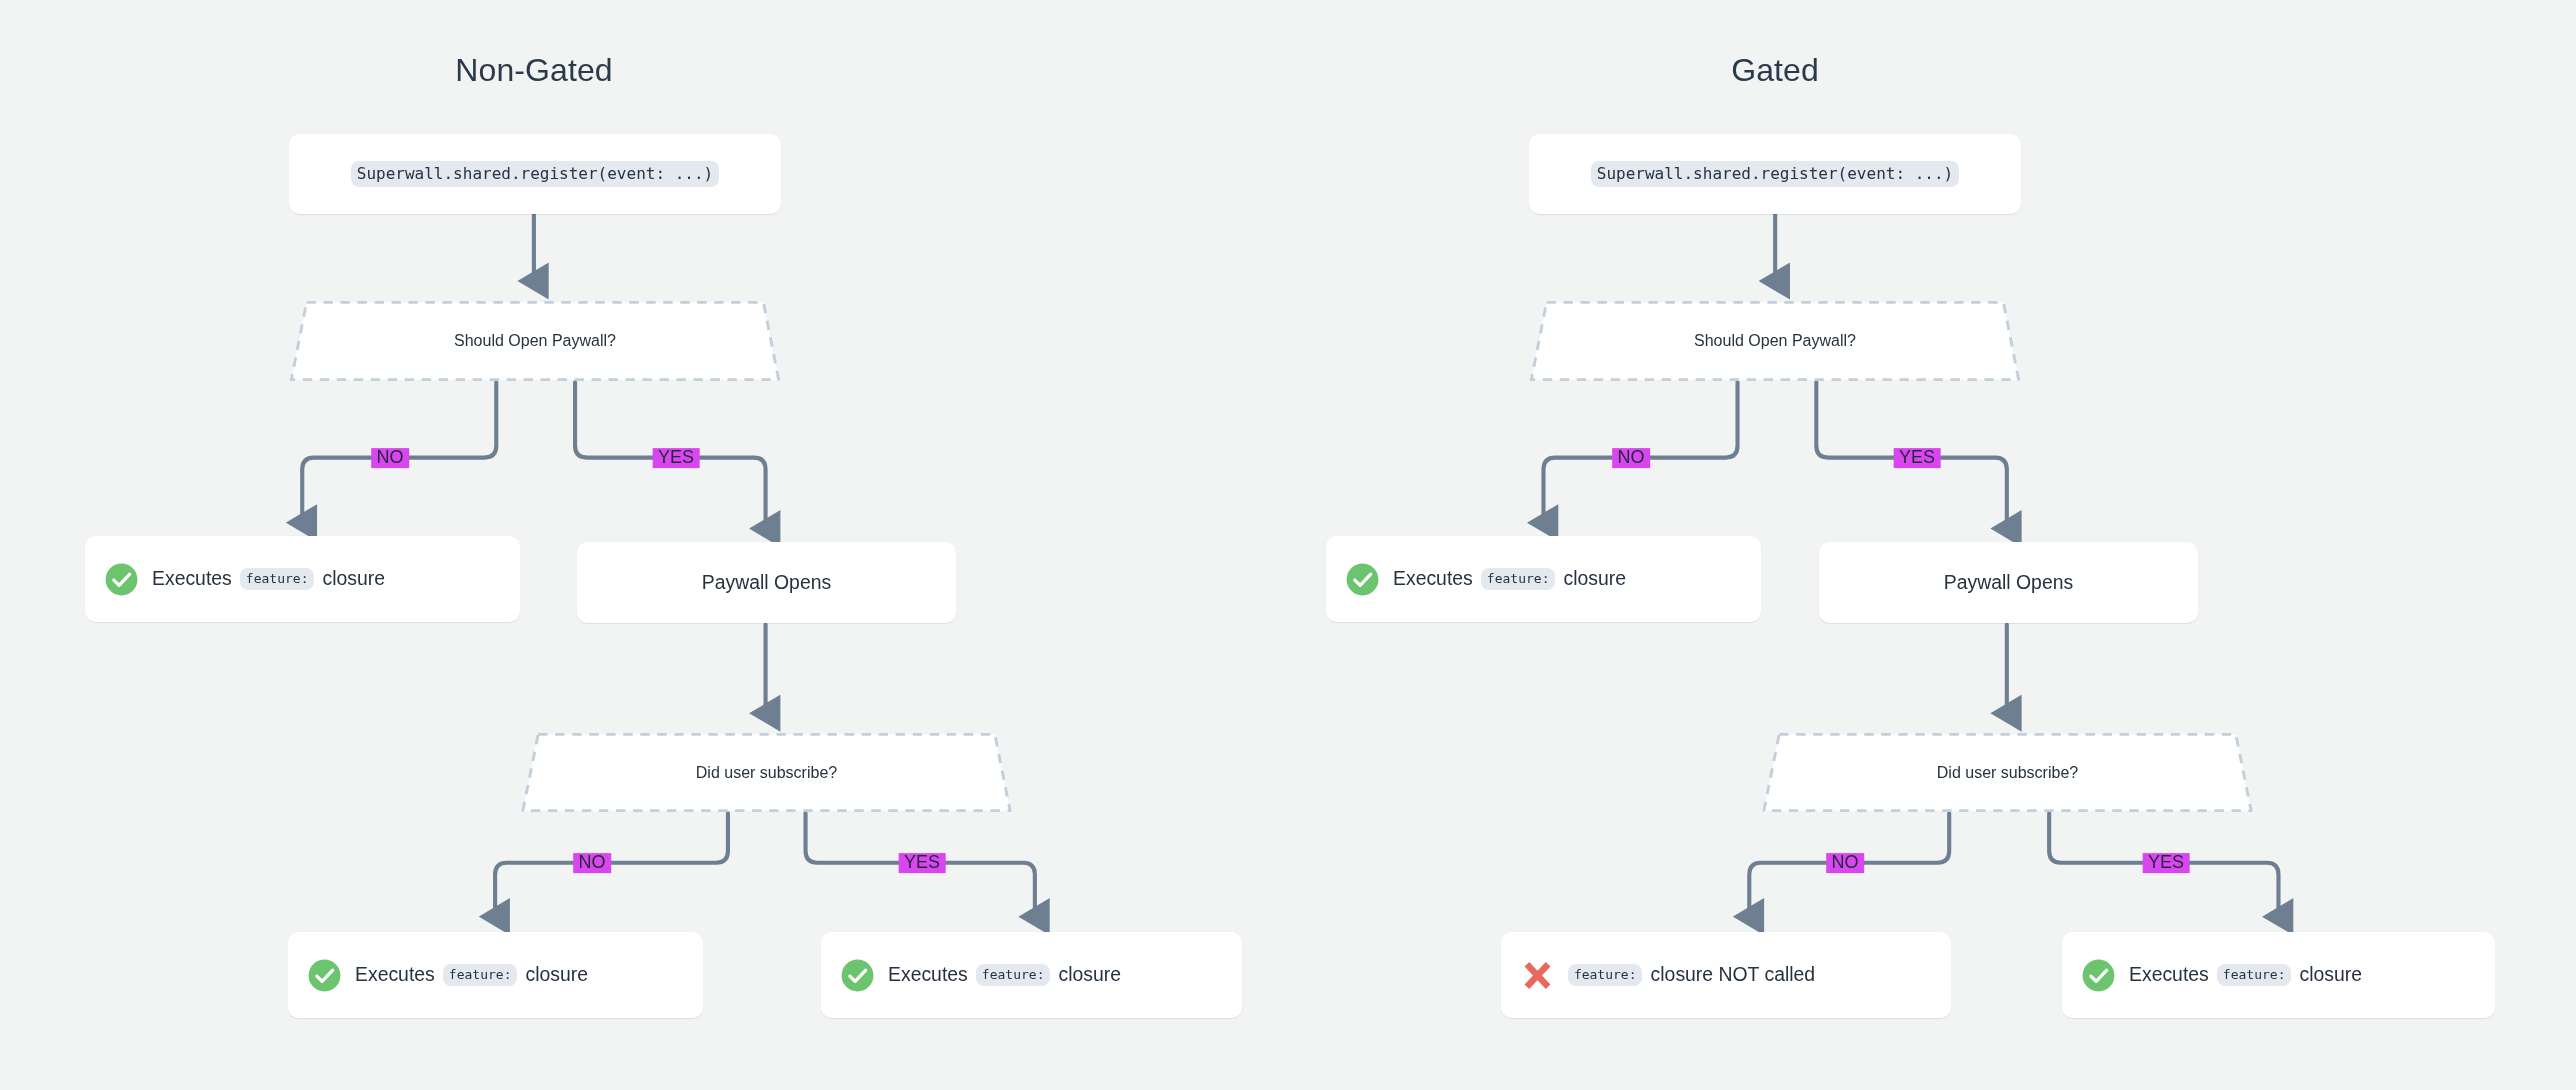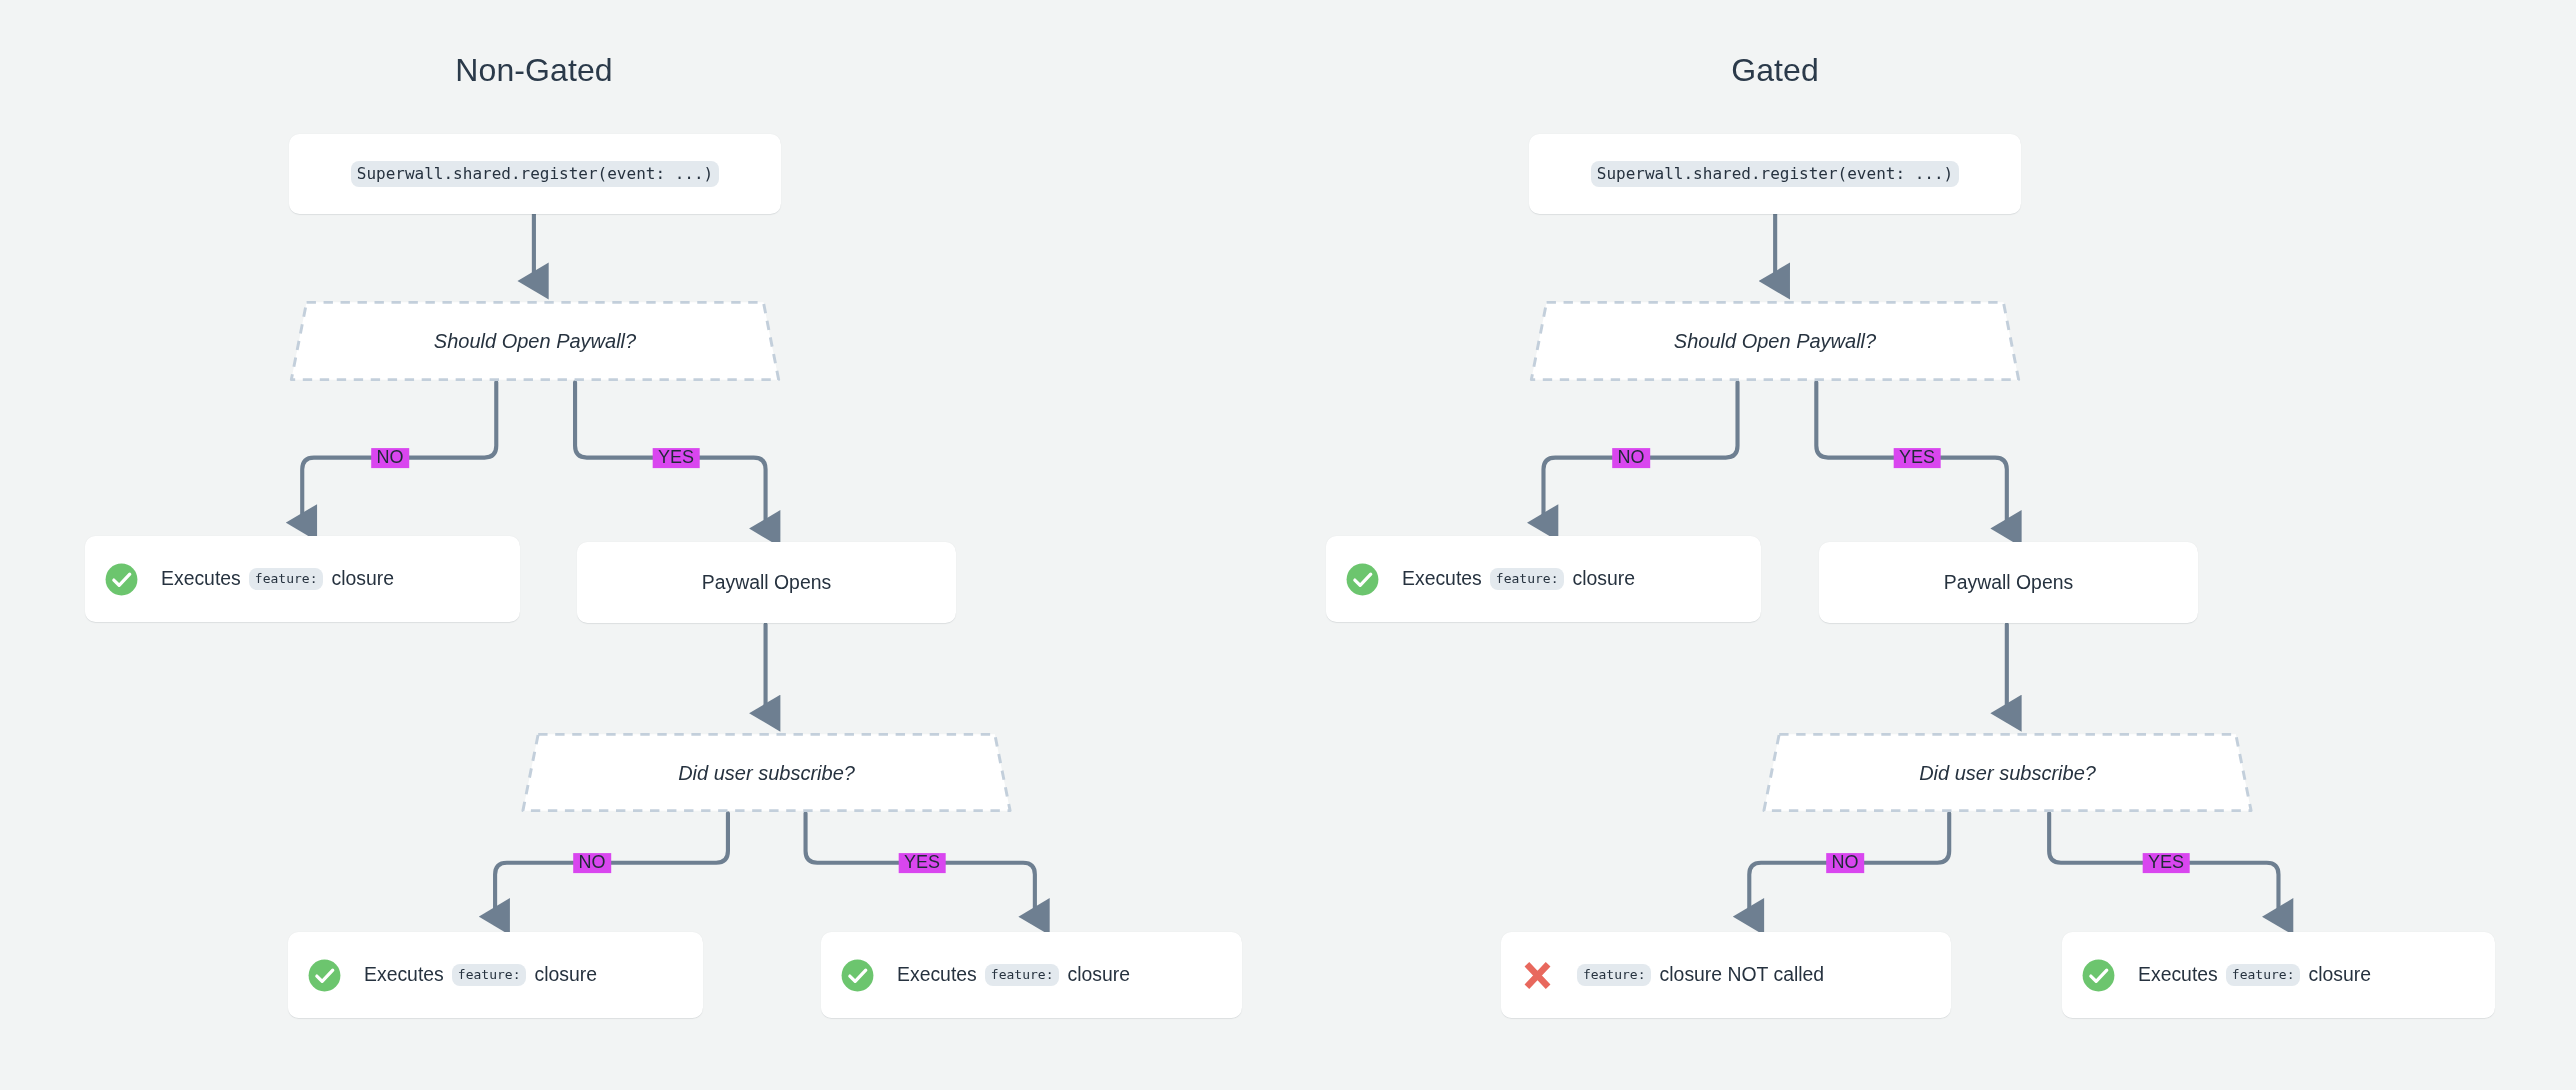--- a/index.html
+++ b/index.html
@@ -53,21 +53,21 @@
     color: #26323f;
     padding: 3.5px 5.9px 4.1px 5.9px;
     border-radius: 8px;
     white-space: pre;
   }
 
   
   .leaf-inner {
     display: flex;
     align-items: center;
-    gap: 23px;
+    gap: 14px;
     padding: 0 20px;
     width: 100%;
     box-sizing: border-box;
     text-align: right;
   }
   .leaf-text {
     font-size: 19.4px;
     color: #26323f;
     white-space: nowrap;
     display: flex;
@@ -84,26 +84,25 @@
     position: absolute;
   }
   .decision svg { display: block; overflow: visible; }
   .decision-label {
     position: absolute;
     left: 0;
     right: 0;
     top: 50%;
     transform: translateY(-50%);
     text-align: center;
-    font-size: 20px;
+    font-size: 16px;
     color: #26323f;
     white-space: nowrap;
     pointer-events: none;
     line-height: 1.1;
-    font-style: italic;
   }
 
   
   #edges {
     position: absolute;
     left: 0; top: 0;
     width: 2576px;
     height: 1091px;
     pointer-events: none;
   }

